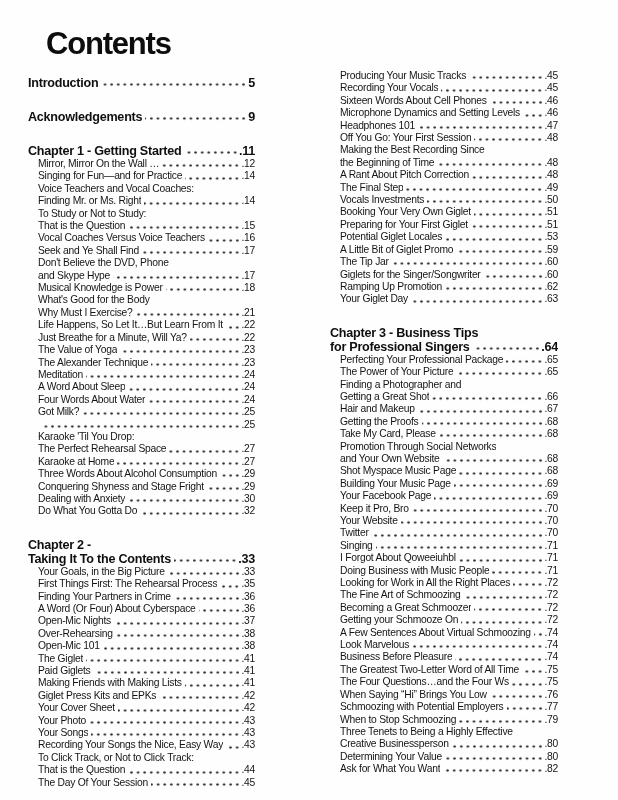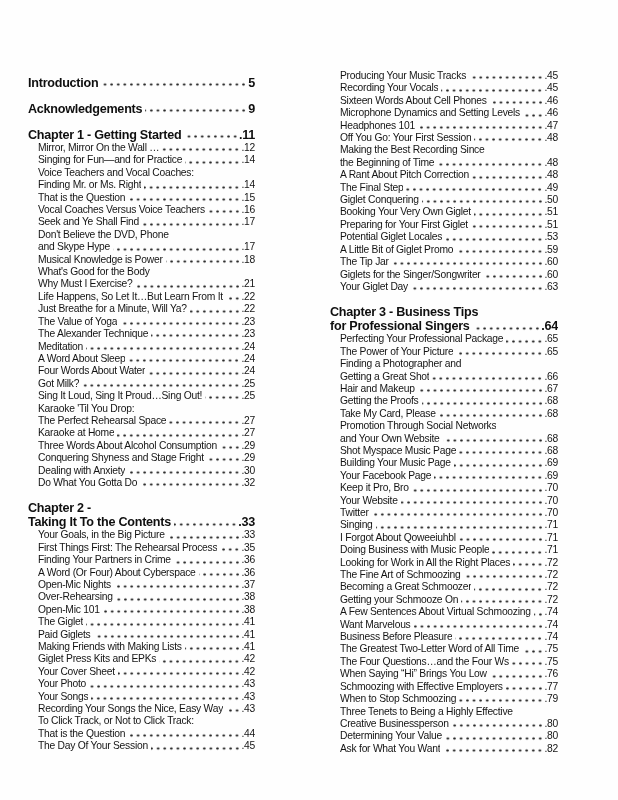--- a/index.html
+++ b/index.html
@@ -40,21 +40,21 @@
     font-size: 10.3px;
     line-height: 12.4px;
     padding-left: 10px;
   }
   .row.h {
     font-size: 12.6px;
     line-height: 14px;
     font-weight: 700;
     color: #0f0f0f;
   }
-  .row.h.gap { margin-top: 12px; }
+  .row.h.gap { margin-top: 20px; }
   .lbl {
     white-space: nowrap;
     flex: 0 1 auto;
     min-width: 0;
     overflow: hidden;
   }
   .lead {
     flex: 1 1 auto;
     min-width: 4px;
     align-self: stretch;
@@ -69,20 +69,21 @@
   }
   .pg {
     flex: 0 0 auto;
     white-space: nowrap;
   }
 </style>
 </head>
 <body>
 
 <div id="page">
+  <div id="page-title">Contents</div>
   <div id="col-left" class="col">
       <div class="row h">
         <span class="lbl">Introduction</span>
         <span class="lead"></span>
         <span class="pg">5</span>
       </div>
       <div class="row h gap">
         <span class="lbl">Acknowledgements</span>
         <span class="lead"></span>
         <span class="pg">9</span>
@@ -104,20 +105,23 @@
       </div>
       <div class="row e">
         <span class="lbl">Voice Teachers and Vocal Coaches:</span>
       </div>
       <div class="row e">
         <span class="lbl">Finding Mr. or Ms. Right</span>
         <span class="lead"></span>
         <span class="pg">.14</span>
       </div>
       <div class="row e">
+        <span class="lbl">To Study or Not to Study:</span>
+      </div>
+      <div class="row e">
         <span class="lbl">That is the Question</span>
         <span class="lead"></span>
         <span class="pg">.15</span>
       </div>
       <div class="row e">
         <span class="lbl">Vocal Coaches Versus Voice Teachers</span>
         <span class="lead"></span>
         <span class="pg">.16</span>
       </div>
       <div class="row e">
@@ -180,21 +184,20 @@
         <span class="lbl">Four Words About Water</span>
         <span class="lead"></span>
         <span class="pg">.24</span>
       </div>
       <div class="row e">
         <span class="lbl">Got Milk?</span>
         <span class="lead"></span>
         <span class="pg">.25</span>
       </div>
       <div class="row e">
-        <span class="lbl">Sing It Loud, Sing It Proud…Sing Out!</span>
         <span class="lead"></span>
         <span class="pg">.25</span>
       </div>
       <div class="row e">
         <span class="lbl">Karaoke 'Til You Drop:</span>
       </div>
       <div class="row e">
         <span class="lbl">The Perfect Rehearsal Space</span>
         <span class="lead"></span>
         <span class="pg">.27</span>
@@ -364,21 +367,21 @@
         <span class="lbl">A Rant About Pitch Correction</span>
         <span class="lead"></span>
         <span class="pg">.48</span>
       </div>
       <div class="row e">
         <span class="lbl">The Final Step</span>
         <span class="lead"></span>
         <span class="pg">.49</span>
       </div>
       <div class="row e">
-        <span class="lbl">Giglet Conquering</span>
+        <span class="lbl">Vocals Investments</span>
         <span class="lead"></span>
         <span class="pg">.50</span>
       </div>
       <div class="row e">
         <span class="lbl">Booking Your Very Own Giglet</span>
         <span class="lead"></span>
         <span class="pg">.51</span>
       </div>
       <div class="row e">
         <span class="lbl">Preparing for Your First Giglet</span>
@@ -397,20 +400,25 @@
       </div>
       <div class="row e">
         <span class="lbl">The Tip Jar</span>
         <span class="lead"></span>
         <span class="pg">.60</span>
       </div>
       <div class="row e">
         <span class="lbl">Giglets for the Singer/Songwriter</span>
         <span class="lead"></span>
         <span class="pg">.60</span>
+      </div>
+      <div class="row e">
+        <span class="lbl">Ramping Up Promotion</span>
+        <span class="lead"></span>
+        <span class="pg">.62</span>
       </div>
       <div class="row e">
         <span class="lbl">Your Giglet Day</span>
         <span class="lead"></span>
         <span class="pg">.63</span>
       </div>
       <div class="row h gap">
         <span class="lbl">Chapter 3 - Business Tips</span>
       </div>
       <div class="row h">
@@ -523,21 +531,21 @@
         <span class="lbl">Getting your Schmooze On</span>
         <span class="lead"></span>
         <span class="pg">.72</span>
       </div>
       <div class="row e">
         <span class="lbl">A Few Sentences About Virtual Schmoozing</span>
         <span class="lead"></span>
         <span class="pg">.74</span>
       </div>
       <div class="row e">
-        <span class="lbl">Want Marvelous</span>
+        <span class="lbl">Look Marvelous</span>
         <span class="lead"></span>
         <span class="pg">.74</span>
       </div>
       <div class="row e">
         <span class="lbl">Business Before Pleasure</span>
         <span class="lead"></span>
         <span class="pg">.74</span>
       </div>
       <div class="row e">
         <span class="lbl">The Greatest Two-Letter Word of All Time</span>
@@ -548,21 +556,21 @@
         <span class="lbl">The Four Questions…and the Four Ws</span>
         <span class="lead"></span>
         <span class="pg">.75</span>
       </div>
       <div class="row e">
         <span class="lbl">When Saying “Hi” Brings You Low</span>
         <span class="lead"></span>
         <span class="pg">.76</span>
       </div>
       <div class="row e">
-        <span class="lbl">Schmoozing with Effective Employers</span>
+        <span class="lbl">Schmoozing with Potential Employers</span>
         <span class="lead"></span>
         <span class="pg">.77</span>
       </div>
       <div class="row e">
         <span class="lbl">When to Stop Schmoozing</span>
         <span class="lead"></span>
         <span class="pg">.79</span>
       </div>
       <div class="row e">
         <span class="lbl">Three Tenets to Being a Highly Effective</span>

